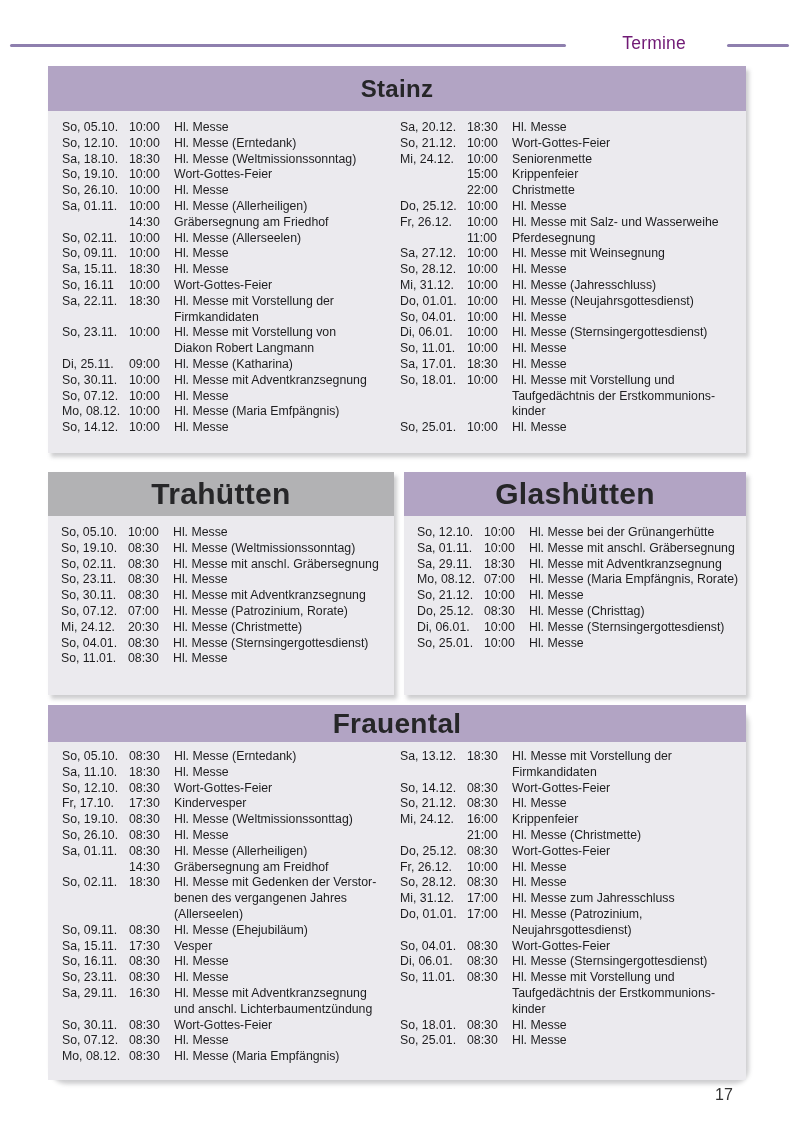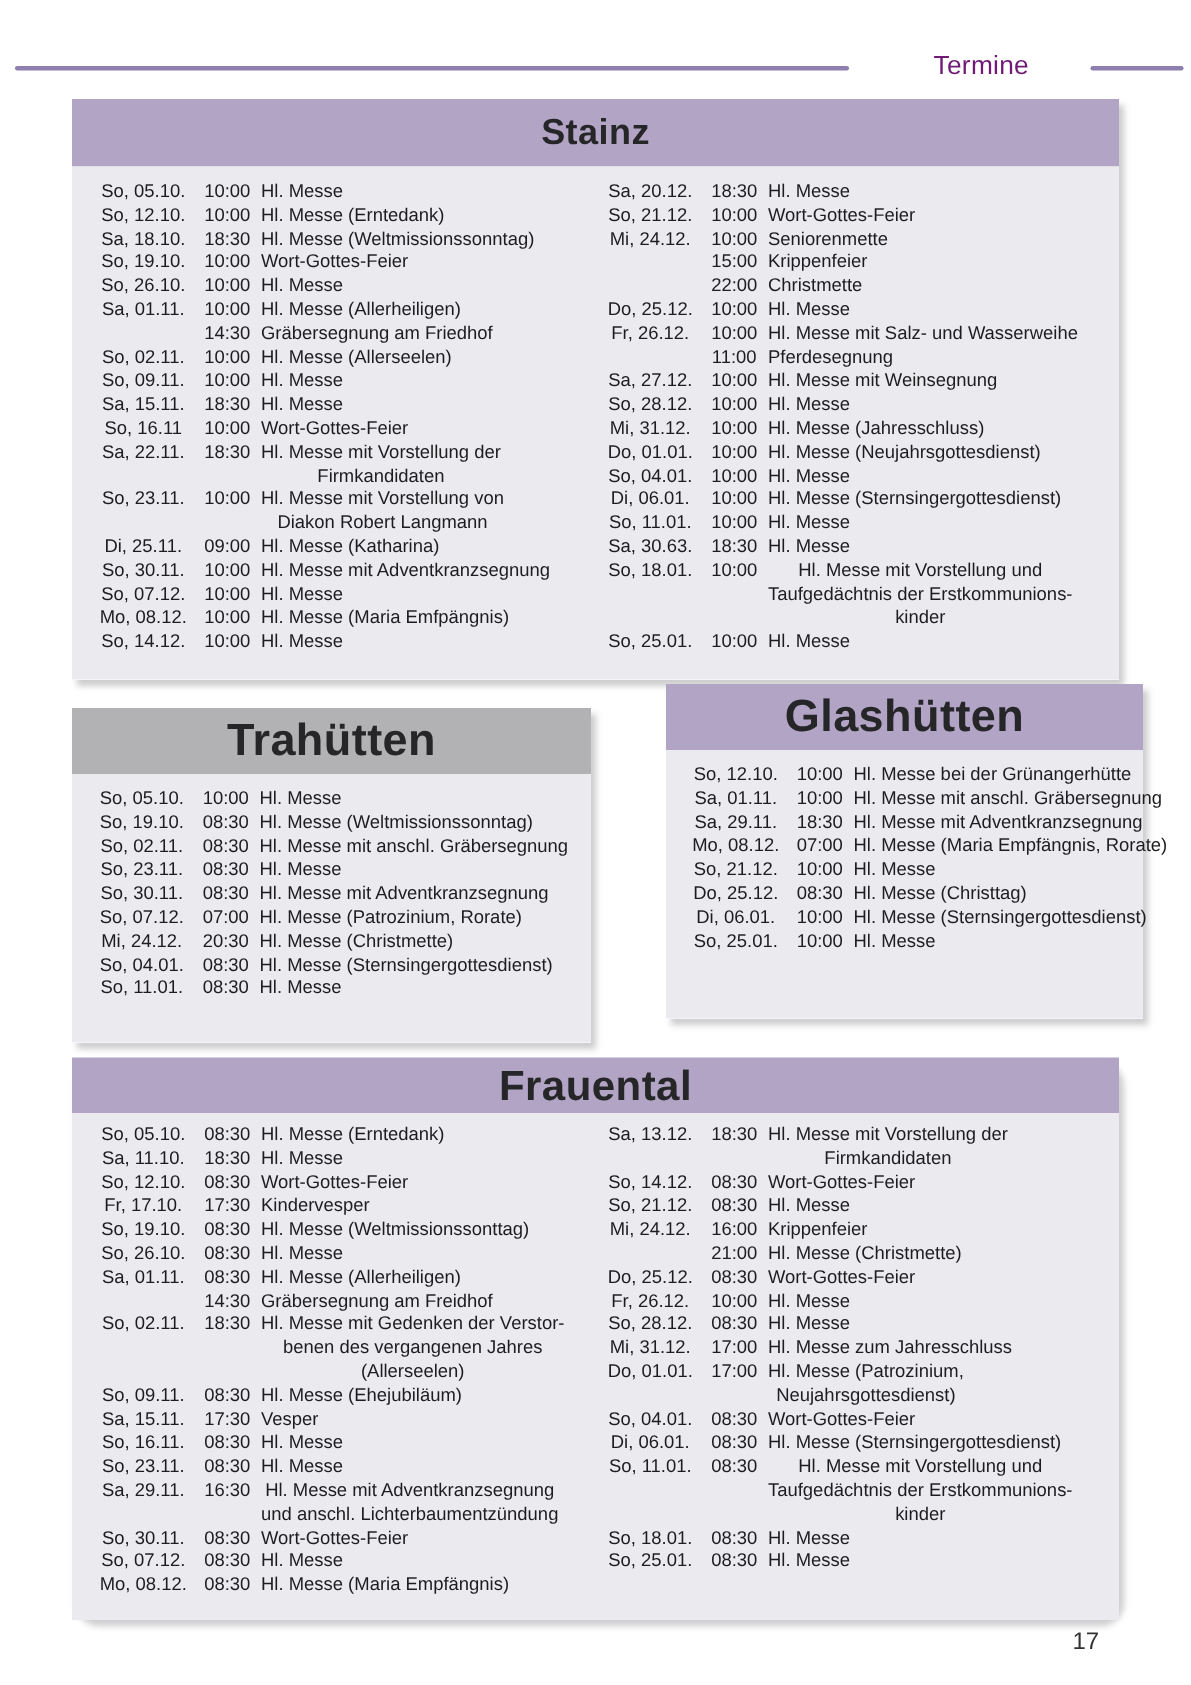--- a/index.html
+++ b/index.html
@@ -15,29 +15,29 @@
   .pagehead .title{
     position:absolute;right:108px;top:3px;font-size:17.5px;color:#701a75;letter-spacing:.2px;
   }
   .box{position:absolute;box-shadow:3px 4px 4px rgba(90,90,95,.30);}
   .box-title{
     display:flex;align-items:center;justify-content:center;
     font-weight:600;color:#262628;letter-spacing:.3px;
   }
   .bar-purple{background:var(--accent_purple,#b2a4c4);}
   .bar-gray{background:var(--accent_gray,#b2b2b4);}
-  .box-body{background:var(--body_bg,#ebeaee);box-sizing:border-box;text-align:center;}
+  .box-body{background:var(--body_bg,#ebeaee);box-sizing:border-box;}
 
   
   #stainz{left:48px;top:66px;width:698px;height:387px;}
   #stainz .box-title{height:45px;font-size:24px;}
   #stainz .box-body{height:342px;display:flex;padding:9px 8px 0 14px;}
   
   #trahuetten{left:48px;top:472px;width:346px;height:223px;}
-  #glashuetten{left:404px;top:456px;width:318px;height:223px;margin-left:40px;}
+  #glashuetten{left:404px;top:472px;width:342px;height:223px;}
   #trahuetten .box-title,#glashuetten .box-title{height:44px;font-size:30px;}
   #trahuetten .box-body,#glashuetten .box-body{height:179px;padding:9px 2px 0 13px;}
   
   #frauental{left:48px;top:705px;width:698px;height:375px;border-radius:15px;}
   #frauental .box-title{height:37px;font-size:28px;}
   #frauental .box-body{height:338px;display:flex;padding:7px 8px 0 14px;}
 
   .col{box-sizing:border-box;}
   .col-1of2{width:338px;flex:0 0 338px;}
   .col-2of2{flex:1;}
@@ -227,21 +227,21 @@
           <span class="date">Di, 06.01.</span>
           <span class="time">10:00</span>
           <span class="desc">Hl. Messe (Sternsingergottesdienst)</span>
         </div>
         <div class="row">
           <span class="date">So, 11.01.</span>
           <span class="time">10:00</span>
           <span class="desc">Hl. Messe</span>
         </div>
         <div class="row">
-          <span class="date">Sa, 30.63.</span>
+          <span class="date">Sa, 17.01.</span>
           <span class="time">18:30</span>
           <span class="desc">Hl. Messe</span>
         </div>
         <div class="row">
           <span class="date">So, 18.01.</span>
           <span class="time">10:00</span>
           <span class="desc">Hl. Messe mit Vorstellung und
 Taufgedächtnis der Erstkommunions-
 kinder</span>
         </div>

